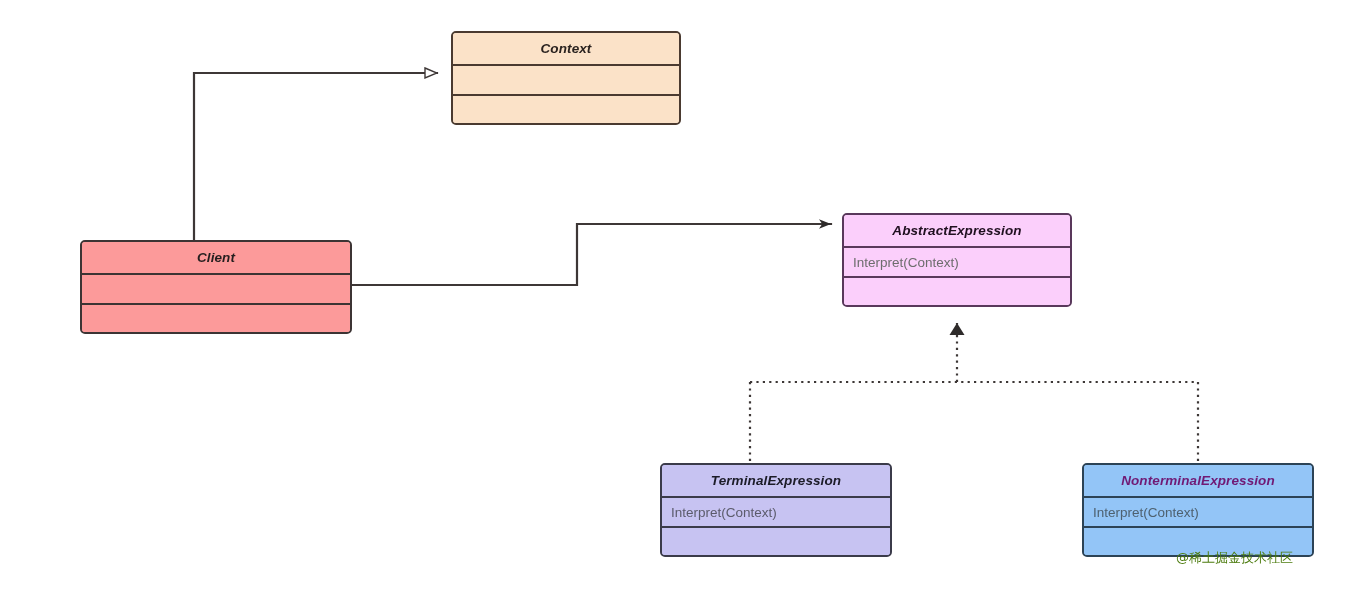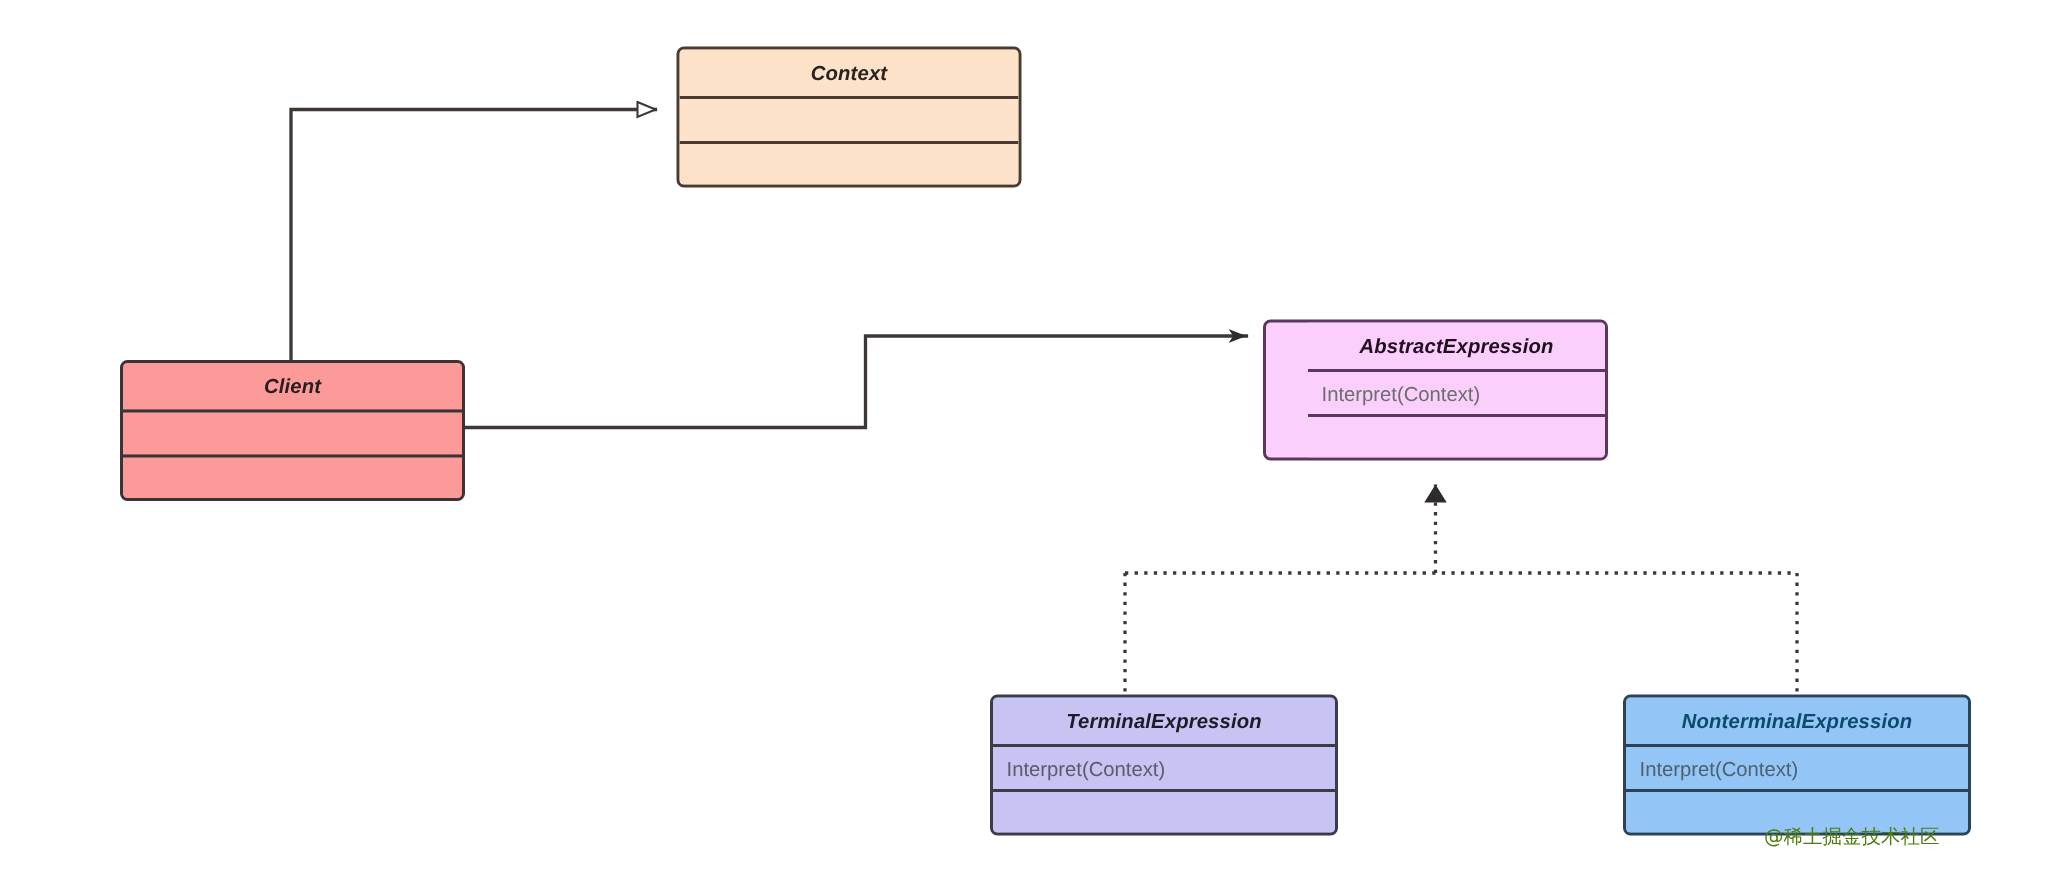--- a/index.html
+++ b/index.html
@@ -85,38 +85,37 @@
     border-color: #4a3a30;
   }
   #class-context .uml-title { height: 31px; color: #2b2320; background: #fbe2c8; }
   #class-context .uml-members { height: 30px; color: #6b6b6b; background: #fbe2c8; border-top-color: #4a3a30; }
   #class-context .uml-ops { height: 29px; color: #6b6b6b; background: #fbe2c8; border-top-color: #4a3a30; }
 
   
   #class-client {
     left: 80px;
     top: 240px;
-    width: 230px;
-    height: 94px;
-    background: #737373;
+    width: 272px;
+    height: 94px;
+    background: #fca5a5;
     border-color: #3c3434;
   }
   #class-client .uml-title { height: 31px; color: #251f1f; background: #fc9a9a; }
   #class-client .uml-members { height: 30px; color: #5e5050; background: #fc9a9a; border-top-color: #3c3434; }
   #class-client .uml-ops { height: 29px; color: #5e5050; background: #fc9a9a; border-top-color: #3c3434; }
 
   
   #class-abstractexpression {
     left: 842px;
     top: 213px;
     width: 230px;
     height: 94px;
     background: #fbcffb;
     border-color: #59385b;
-    padding-left: 28px;
   }
   #class-abstractexpression .uml-title { height: 31px; color: #201020; background: #fbcffb; }
   #class-abstractexpression .uml-members { height: 30px; color: #6d6d6d; background: #fbcffb; border-top-color: #59385b; }
   #class-abstractexpression .uml-ops { height: 29px; color: #6d6d6d; background: #fbcffb; border-top-color: #59385b; }
 
   
   #class-terminalexpression {
     left: 660px;
     top: 463px;
     width: 232px;
@@ -130,21 +129,21 @@
 
   
   #class-nonterminalexpression {
     left: 1082px;
     top: 463px;
     width: 232px;
     height: 94px;
     background: #93c5f7;
     border-color: #2c4356;
   }
-  #class-nonterminalexpression .uml-title { height: 31px; color: #0c4a6e; background: #93c5f7; }
+  #class-nonterminalexpression .uml-title { height: 31px; color: #701a75; background: #93c5f7; }
   #class-nonterminalexpression .uml-members { height: 30px; color: #4e6170; background: #93c5f7; border-top-color: #2c4356; }
   #class-nonterminalexpression .uml-ops { height: 29px; color: #4e6170; background: #93c5f7; border-top-color: #2c4356; }
 
   
   #watermark {
     position: absolute;
     left: 1176px;
     top: 549px;
     font-size: 13px;
     color: #4d7c0f;

